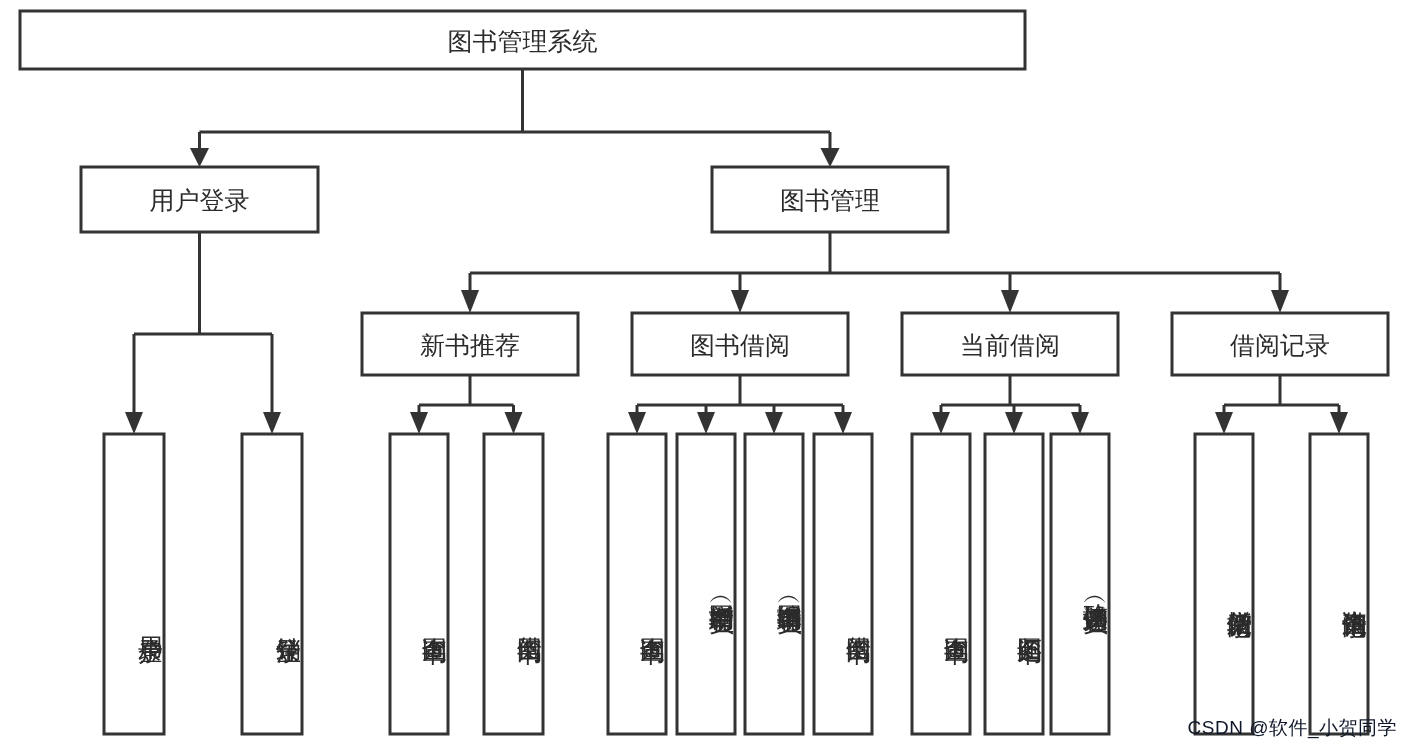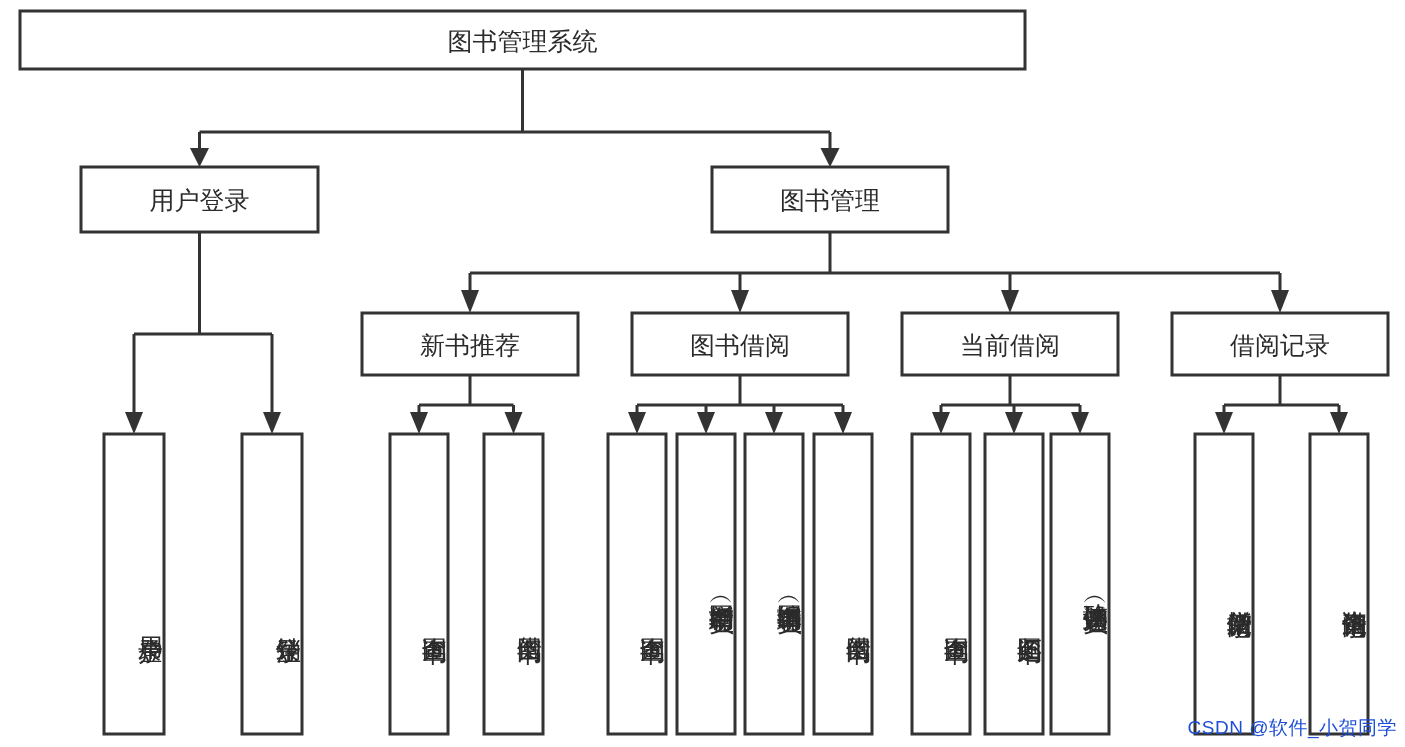--- a/index.html
+++ b/index.html
@@ -64,21 +64,21 @@
     display: flex;
     align-items: flex-start;
     justify-content: center;
   }
   .watermark {
     position: absolute;
     right: 8px;
     bottom: 6px;
     font-family: "Liberation Sans", "DejaVu Sans", sans-serif;
     font-size: 19px;
-    color: #1d4ed8;
+    color: #0f172a;
     letter-spacing: 0.5px;
     white-space: nowrap;
   }
 </style>
 </head>
 <body>
 
 <div id="diagram-root">
 
   <svg class="flow" viewBox="0 0 1405 747">

